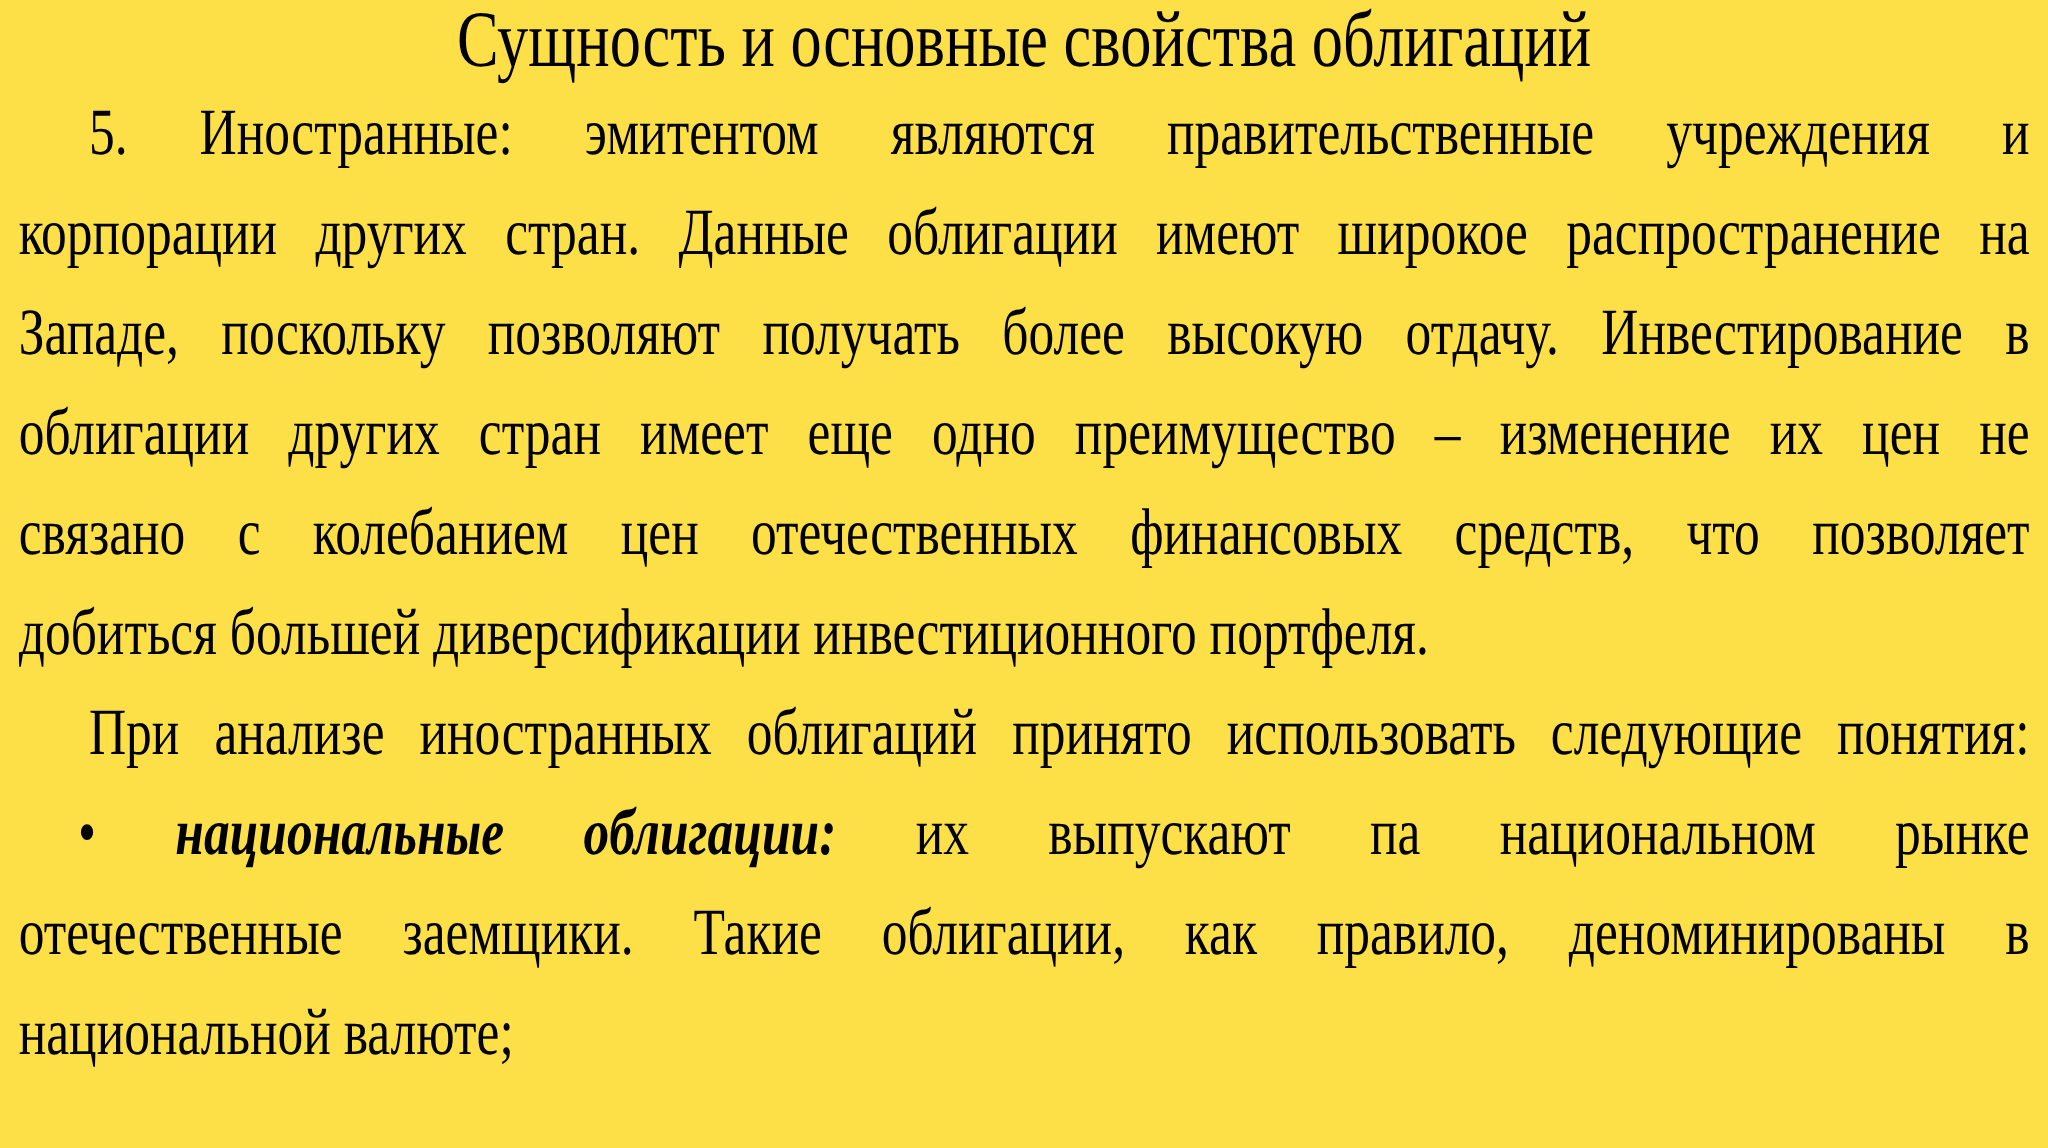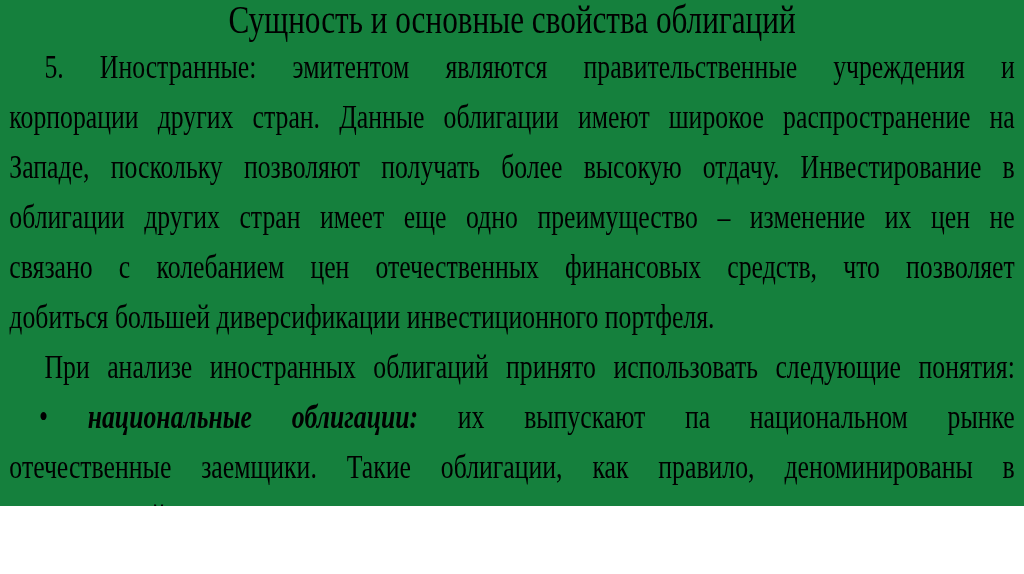--- a/index.html
+++ b/index.html
@@ -3,22 +3,22 @@
 <meta charset="utf-8">
 <style>
   html, body {
     margin: 0;
     padding: 0;
     background: #ffffff;
   }
   .page {
     position: relative;
     width: 1024px;
-    height: 506px;
-    background: #15803d;
+    height: 574px;
+    background: #fde047;
     overflow: hidden;
     font-family: "Liberation Serif", "DejaVu Serif", serif;
     color: #000000;
   }
   
   .scale-wrap {
     width: 1313px;
     transform: scaleX(0.78);
     transform-origin: 0 0;
   }

